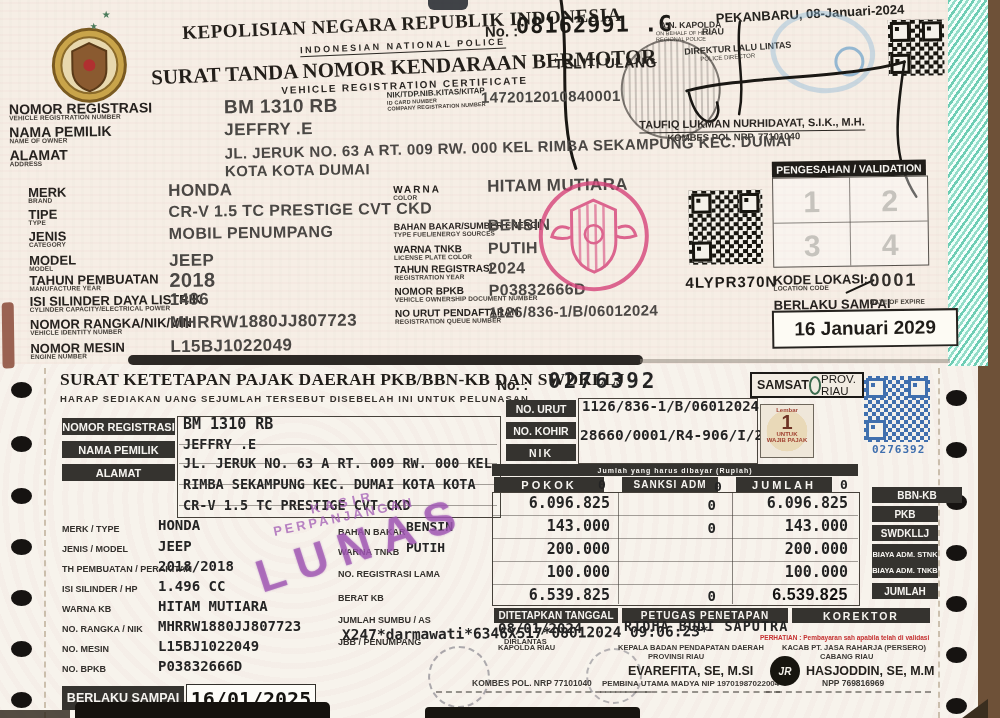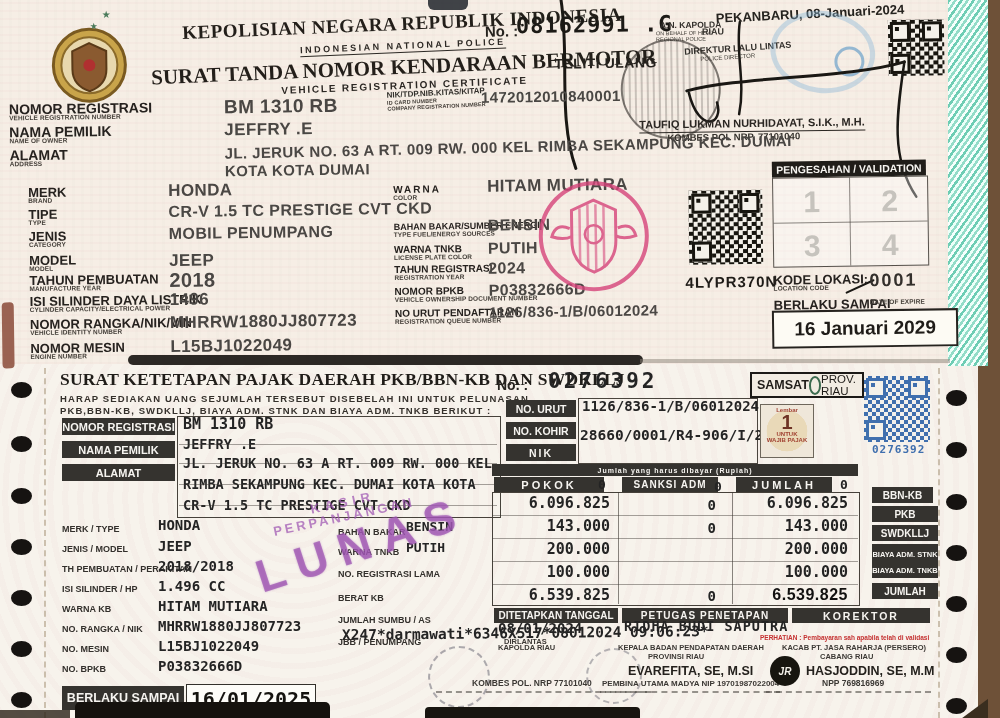--- a/index.html
+++ b/index.html
@@ -60,21 +60,20 @@
     <div class="hole" style="left:946px;top:238px"></div>
     <div class="hole" style="left:946px;top:289px"></div>
     <div class="hole" style="left:946px;top:340px"></div>
     <div class="r" style="left:44px;top:0;height:360px;border-left:2px dashed rgba(150,130,100,.45)"></div>
     <div class="r" style="left:938px;top:0;height:360px;border-left:2px dashed rgba(150,130,100,.45)"></div>
 
     <div class="t ser" style="left:60px;top:12px;font-size:17.5px;font-weight:700;color:#201d19;letter-spacing:.2px">SURAT KETETAPAN PAJAK DAERAH PKB/BBN-KB DAN SWDKLLJ</div>
     <div class="t" style="left:497px;top:20px;font-size:14px;font-weight:700;color:#26231f">No.  :</div>
     <div class="t dm" style="left:548px;top:12px;font-size:21px;letter-spacing:3px">0276392</div>
     <div class="t" style="left:60px;top:36px;font-size:9.5px;font-weight:700;letter-spacing:1.1px;color:#34302b">HARAP SEDIAKAN UANG SEJUMLAH TERSEBUT DISEBELAH INI UNTUK PELUNASAN</div>
-    <div class="t" style="left:60px;top:48px;font-size:9.5px;font-weight:700;letter-spacing:1.1px;color:#34302b">PKB,BBN-KB, SWDKLLJ, BIAYA ADM. STNK DAN BIAYA ADM. TNKB BERIKUT :</div>
 
     <div class="r" style="left:750px;top:14px;width:114px;height:26px;border:2.5px solid #1b1916;background:#f2ece2;display:flex;align-items:center;justify-content:space-between;padding:0 5px;box-sizing:border-box">
       <span style="font-weight:700;font-size:12.5px;color:#1f1c18">SAMSAT</span>
       <span style="width:15px;height:15px;border:2px solid #3c6b4f;border-radius:50%;display:inline-block"></span>
       <span style="font-weight:400;font-size:11.5px;color:#1f1c18">PROV. RIAU</span>
     </div>
 
     <div class="qr blue" style="left:864px;top:18px;width:66px;height:66px">
       <div class="fp blue" style="left:2px;top:2px">
           <i></i>
@@ -173,21 +172,21 @@
     <div class="t dm" style="left:492px;top:184px;width:118px;text-align:right;font-size:15px">200.000</div>
     <div class="t dm" style="left:734px;top:184px;width:114px;text-align:right;font-size:15px">200.000</div>
 
     <div class="t dm" style="left:492px;top:207px;width:118px;text-align:right;font-size:15px">100.000</div>
     <div class="t dm" style="left:734px;top:207px;width:114px;text-align:right;font-size:15px">100.000</div>
 
     <div class="t dm" style="left:492px;top:230px;width:118px;text-align:right;font-size:15px">6.539.825</div>
     <div class="t dm" style="left:622px;top:231px;width:94px;text-align:right;font-size:14px">0</div>
     <div class="t" style="left:734px;top:229px;width:114px;text-align:right;font-size:16px;font-weight:700;color:#121110;letter-spacing:.5px">6.539.825</div>
 
-    <div class="wbox" style="left:872px;top:129px;width:61px;height:16px;position:absolute;font-size:10px">BBN-KB</div>
+    <div class="wbox" style="left:872px;top:129px;width:90px;height:16px;position:absolute;font-size:10px">BBN-KB</div>
     <div class="wbox" style="left:872px;top:148px;width:66px;height:16px;position:absolute;font-size:10px">PKB</div>
     <div class="wbox" style="left:872px;top:167px;width:66px;height:16px;position:absolute;font-size:10px">SWDKLLJ</div>
     <div class="wbox" style="left:872px;top:186px;width:66px;height:20px;position:absolute;font-size:7.5px">BIAYA ADM. STNK</div>
     <div class="wbox" style="left:872px;top:205px;width:66px;height:15px;position:absolute;font-size:7.5px">BIAYA ADM. TNKB</div>
     <div class="wbox" style="left:872px;top:225px;width:66px;height:16px;position:absolute;font-size:10px">JUMLAH</div>
 
     <div class="wbox" style="left:494px;top:250px;width:124px;height:15px;position:absolute;font-size:10px">DITETAPKAN TANGGAL</div>
     <div class="wbox" style="left:622px;top:250px;width:166px;height:15px;position:absolute;font-size:10px;letter-spacing:1px">PETUGAS PENETAPAN</div>
     <div class="wbox" style="left:792px;top:250px;width:138px;height:15px;position:absolute;font-size:10.5px;letter-spacing:2px">KOREKTOR</div>
     <div class="t dm" style="left:498px;top:263px;font-size:14px">08/01/2024</div>

